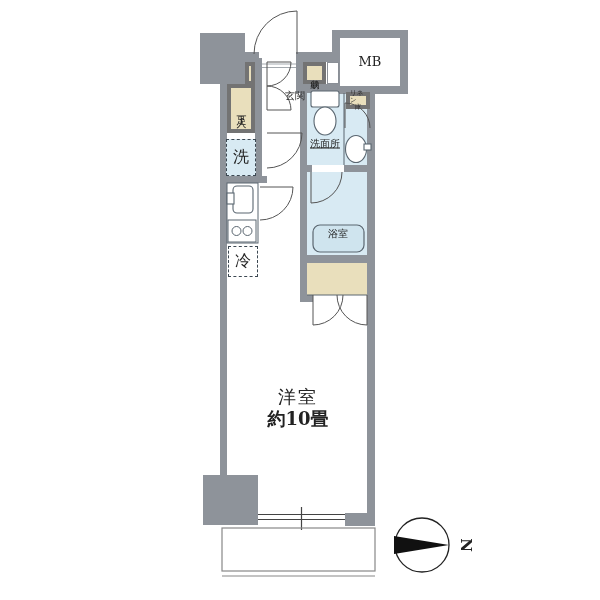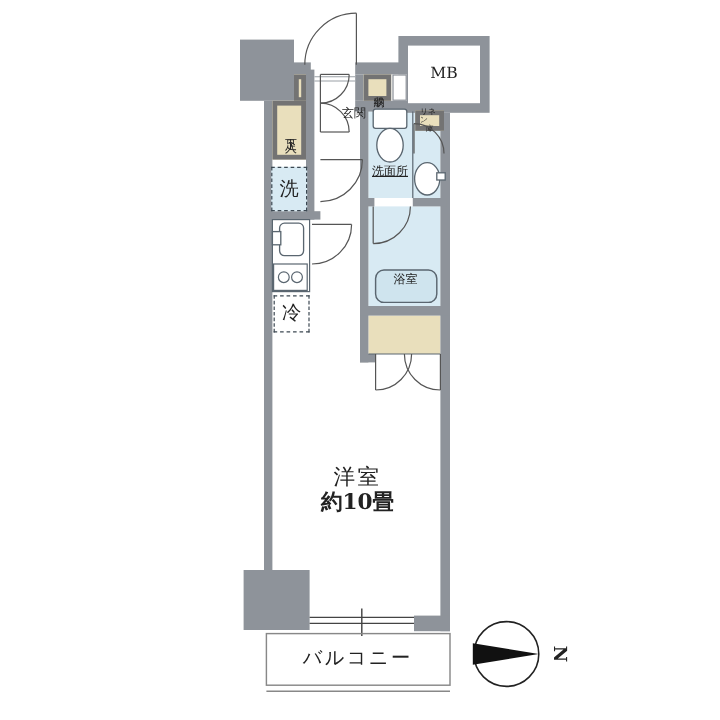--- a/index.html
+++ b/index.html
@@ -157,16 +157,15 @@
   <div class="lbl" style="left:295px;top:95px;font-size:10px;">玄関</div>
   <div class="lbl-v" style="left:241px;top:109px;font-size:10px;">下足入</div>
   <div class="lbl-v" style="left:314.5px;top:73px;font-size:9px;letter-spacing:0;">収納</div>
   <div class="lbl" style="left:370px;top:62px;font-size:13px;">MB</div>
   <div class="lbl" style="left:325px;top:143px;font-size:10px;text-decoration:underline;">洗面所</div>
   <div class="lbl" style="left:338px;top:208px;font-size:10px;margin-top:25px;">浴室</div>
   <div class="lbl" style="left:241px;top:157px;font-size:16px;">洗</div>
   <div class="lbl" style="left:243px;top:261px;font-size:16px;">冷</div>
   <div class="lbl" style="left:298px;top:398px;font-size:18px;letter-spacing:2px;font-family:Liberation Serif, serif;">洋室</div>
   <div class="lbl" style="left:298px;top:419px;font-size:18px;font-weight:bold;">約10畳</div>
-  <div class="lbl" style="left:298px;top:548px;font-size:16px;letter-spacing:2px;">バルコニー</div>
   <div class="lbl" style="left:466px;top:545px;font-size:15px;font-weight:bold;transform:translate(-50%,-50%) rotate(90deg);">N</div>
 
 </div>
 
 </body></html>

